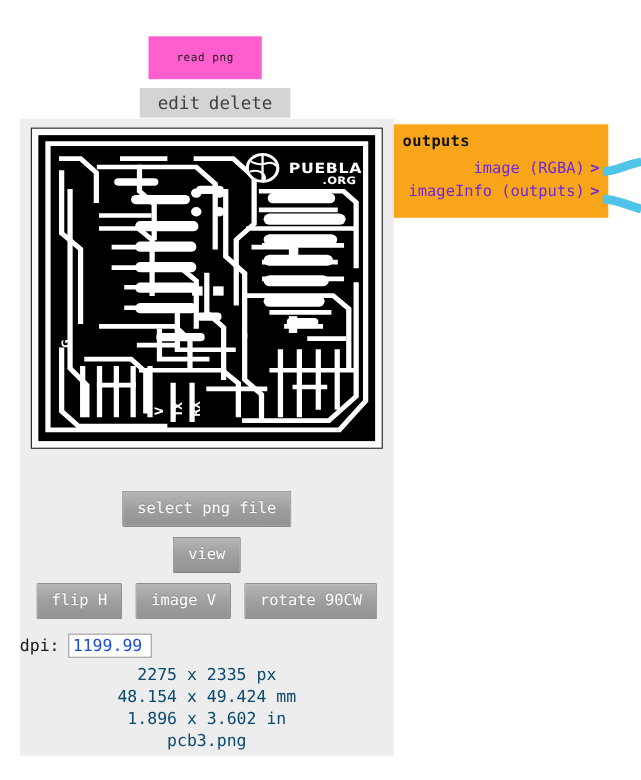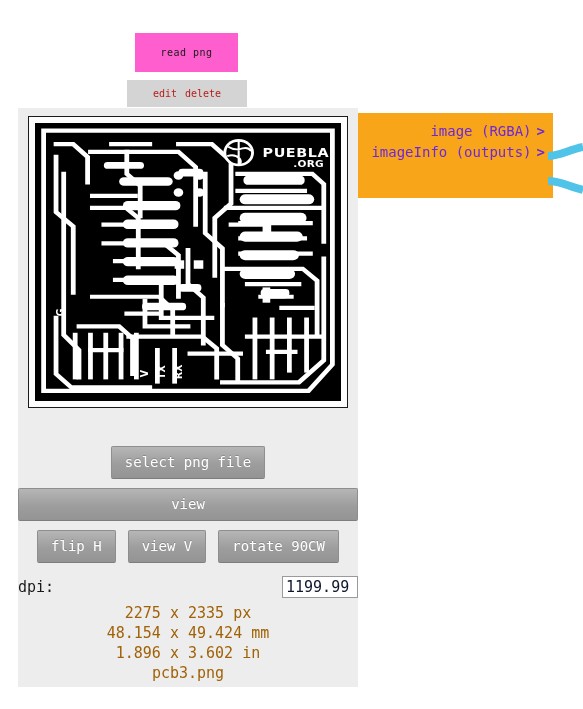--- a/index.html
+++ b/index.html
@@ -32,29 +32,29 @@
     align-items: center;
     justify-content: center;
     box-sizing: border-box;
   }
 
   
   .node-actions {
     position: absolute;
     left: 127px;
     top: 80px;
-    width: 120px;
+    width: 137px;
     height: 27px;
     background: #d4d4d4;
     display: flex;
     align-items: center;
     justify-content: center;
     gap: 8px;
-    font-size: 10px;
-    color: #b91c1c;
+    font-size: 16px;
+    color: #404040;
     box-sizing: border-box;
   }
   .node-actions span { cursor: pointer; }
 
   
   .node-body {
     position: absolute;
     left: 18px;
     top: 108px;
     width: 340px;
@@ -104,59 +104,59 @@
 
   .row {
     position: absolute;
     left: 0;
     width: 340px;
     display: flex;
     justify-content: center;
     gap: 14px;
   }
   .row-select { top: 338px; }
-  .row-viewinvert { top: 380px; flex-direction: column; }
+  .row-viewinvert { top: 380px; }
   .row-flips { top: 422px; gap: 12px; justify-content: center; }
 
   
   .dpi-row {
     position: absolute;
     left: 0;
     top: 468px;
     width: 340px;
     display: flex;
     align-items: center;
-    justify-content: space-between;
+    justify-content: flex-start;
     gap: 8px;
   }
   .dpi-label {
     font-size: 15px;
     color: #1a1a1a;
   }
   .dpi-input {
     width: 76px;
     height: 22px;
     background: #ffffff;
     border: 1px solid #9a9a9a;
-    color: #0f172a;
+    color: #1d4ed8;
     font-family: "DejaVu Sans Mono", "Liberation Mono", monospace;
     font-size: 15px;
     padding: 0 3px;
     box-sizing: border-box;
     line-height: 20px;
   }
 
   .info-lines {
     position: absolute;
     left: 0;
     top: 495px;
     width: 340px;
     text-align: center;
     font-size: 15px;
-    color: #a16207;
+    color: #0c4a6e;
     line-height: 20px;
   }
   .info-lines div { white-space: nowrap; }
 
   
   .outputs-panel {
     position: absolute;
     left: 358px;
     top: 113px;
     width: 195px;
@@ -319,38 +319,39 @@
     <div class="row row-select">
       <button class="btn">select png file</button>
     </div>
 
     <div class="row row-viewinvert">
       <button class="btn">view</button>
     </div>
 
     <div class="row row-flips">
       <button class="btn">flip H</button>
-      <button class="btn">view V</button>
+      <button class="btn">image V</button>
       <button class="btn">rotate 90CW</button>
     </div>
 
     <div class="dpi-row">
       <span class="dpi-label">dpi:</span>
       <input class="dpi-input" type="text" value="1199.99" style="">
     </div>
 
     <div class="info-lines">
       <div>2275 x 2335 px</div>
       <div>48.154 x 49.424 mm</div>
       <div>1.896 x 3.602 in</div>
       <div>pcb3.png</div>
     </div>
   </div>
 
   <div class="outputs-panel">
+    <div class="outputs-title">outputs</div>
     <div class="output-port">
       <span>image (RGBA)</span><span class="port-arrow">&gt;</span>
     </div>
     <div class="output-port">
       <span>imageInfo (outputs)</span><span class="port-arrow">&gt;</span>
     </div>
   </div>
 
   <svg class="wires" viewBox="0 0 35 60">
     <path d="M0 16 C12 16 20 10 35 7" stroke="#4fc3e8" stroke-width="8" fill="none"></path>

